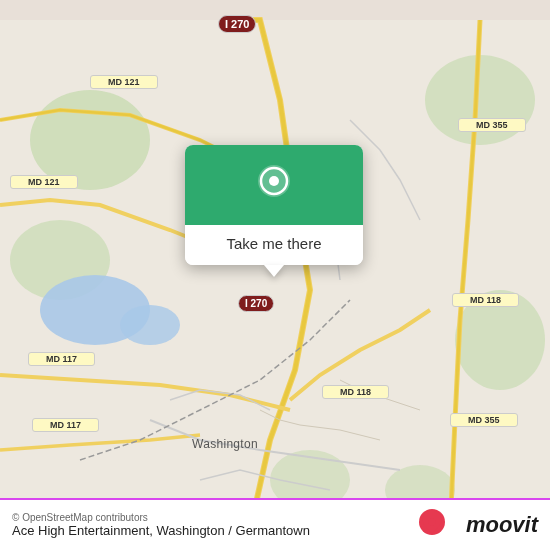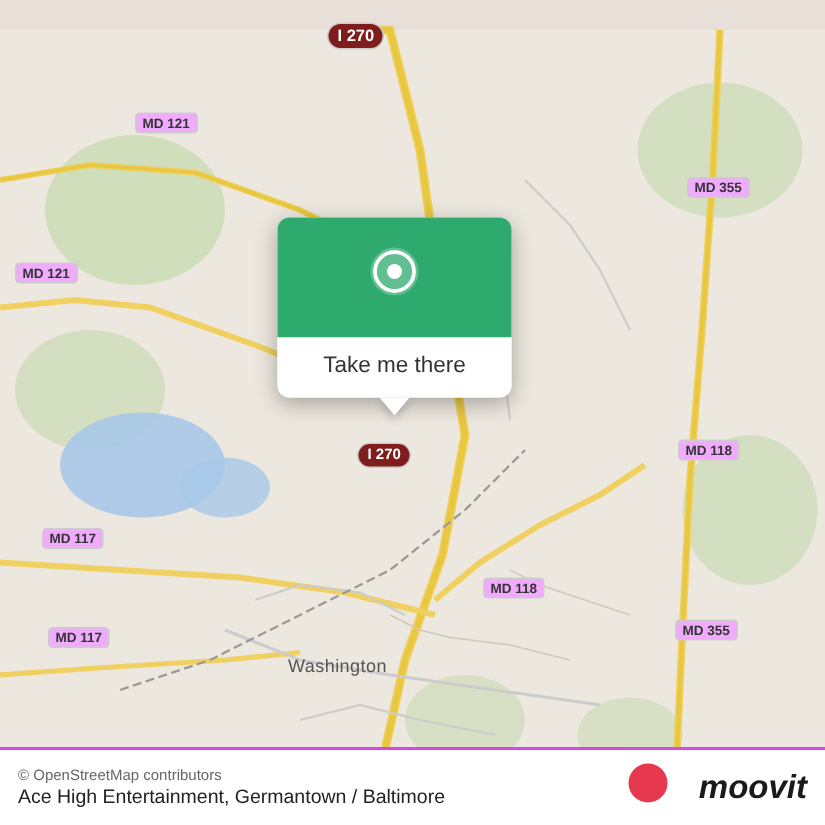--- a/index.html
+++ b/index.html
@@ -123,24 +123,24 @@
       border-right: 10px solid transparent;
       border-top: 12px solid white;
       filter: drop-shadow(0 3px 3px rgba(0,0,0,0.2));
     }
 
     
     .road-label {
       position: absolute;
       font-size: 10px;
       font-weight: bold;
-      background: #f0abfc;
+      background: #fef9c3;
       border: 1px solid #ccc;
       border-radius: 3px;
-      padding: 1px 4px;
+      padding: 1px 17px;
       color: #333;
       white-space: nowrap;
     }
 
     .road-label.i270 {
       background: #7f1d1d;
       color: white;
       border-radius: 12px;
       padding: 2px 6px;
       font-size: 11px;
@@ -231,39 +231,39 @@
   </div>
 
   <div class="road-label" style="top:413px; left:450px; font-size:9px;">
     <span>MD 355</span>
   </div>
 
   <div style="position:absolute; top:437px; left:192px; font-size:12px; color:#555; font-weight:500; letter-spacing:0.3px;">
     <span>Washington</span>
   </div>
 
-  <div class="popup-card" style="top:145px; left:185px; transform:none; width:156px;">
+  <div class="popup-card" style="top:145px; left:185px; transform:none; width:178px;">
     <div class="popup-green-top">
 
       <svg class="popup-pin-icon" viewBox="0 0 40 48" xmlns="http://www.w3.org/2000/svg">
         <circle cx="20" cy="18" r="16" fill="white" opacity="0.25"></circle>
         <circle cx="20" cy="18" r="13" fill="none" stroke="white" stroke-width="2.5"></circle>
         <circle cx="20" cy="18" r="5" fill="white"></circle>
         <path d="M20 32 L13 20 Q8 14 14 8 Q20 2 26 8 Q32 14 27 20 Z" fill="none"></path>
       </svg>
     </div>
     <div class="popup-button-area">
       <button class="take-me-there-btn">Take me there</button>
     </div>
   </div>
 
   <div class="bottom-bar">
     <div class="bottom-bar-left">
       <span class="copyright-text">© OpenStreetMap contributors</span>
-      <span class="location-title">Ace High Entertainment, Germantown / Baltimore</span>
+      <span class="location-title">Ace High Entertainment, Washington / Germantown</span>
     </div>
     <div class="moovit-logo">
 
       <svg width="28" height="34" viewBox="0 0 28 34">
         <ellipse cx="14" cy="14" rx="13" ry="13" fill="#e63950"></ellipse>
         <ellipse cx="14" cy="14" rx="7" ry="7" fill="white"></ellipse>
         <path d="M14 26 L8 19 Q1 12 7 5 Q14 -1 21 5 Q27 12 20 19 Z" fill="#e63950"></path>
         <ellipse cx="14" cy="14" rx="4" ry="4" fill="#e63950"></ellipse>
       </svg>
       <span class="moovit-text">moovit</span>

